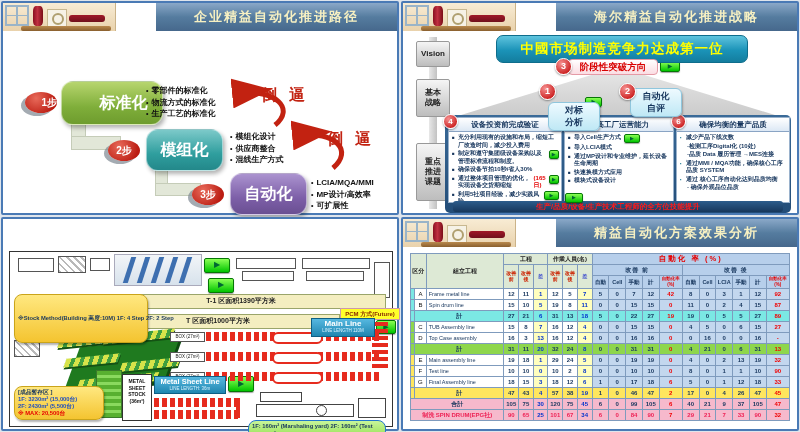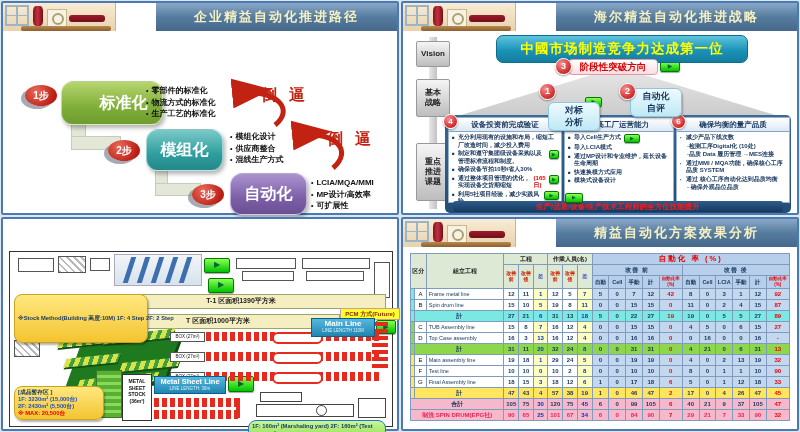--- a/index.html
+++ b/index.html
@@ -31,21 +31,21 @@
   .ncirc{position:absolute;width:15px;height:15px;border-radius:50%;background:radial-gradient(circle at 35% 30%,#f59090,#cc2222 75%);
      color:#fff;font-size:9px;font-weight:bold;text-align:center;line-height:15px;border:1px solid #fff;box-shadow:0 1px 2px rgba(0,0,0,.4);z-index:5;}
   
   .stepbox{position:absolute;border-radius:12px;color:#fff;font-weight:bold;font-size:16px;text-align:center;
      box-shadow:2px 3px 4px rgba(0,0,0,.3);border:1px solid rgba(255,255,255,.5);}
   .sb1{left:58px;top:50px;width:77px;height:42px;line-height:42px;background:linear-gradient(180deg,#b7d56e,#7fae3a 60%,#6e9c2e);padding-left:23px;}
   .sb2{left:143px;top:98px;width:75px;height:40px;line-height:40px;background:linear-gradient(180deg,#7cc9c9,#2f9e9e 60%,#23888a);}
   .sb3{left:227px;top:142px;width:75px;height:40px;line-height:40px;background:linear-gradient(180deg,#ab93cf,#7d5fa8 60%,#6a4f92);}
   .oval{position:absolute;width:32px;height:21px;border-radius:50%;background:radial-gradient(circle at 35% 30%,#e86a5a,#bb1c12 75%);
      color:#fff;font-weight:bold;font-size:10px;text-align:center;line-height:21px;box-shadow:-4px 3px 0 rgba(125,135,145,.7);z-index:6;}
-  .ov1{left:22px;top:54px;} .ov2{left:105px;top:109px;} .ov3{left:189px;top:153px;}
+  .ov1{left:22px;top:61px;text-align:right;} .ov2{left:105px;top:109px;} .ov3{left:189px;top:153px;}
   .conn{position:absolute;background:#e2e7d8;border:1px solid #c5ccb8;z-index:0;}
   .blist{position:absolute;z-index:2;}
   .bl{font-size:8px;font-weight:bold;color:#111;line-height:11.5px;white-space:nowrap;}
   .mk2{color:#111;margin-right:3px;font-size:7px;}
   .press{position:absolute;color:#c22211;font-weight:bold;font-size:16px;letter-spacing:4px;font-family:"Liberation Serif","DejaVu Serif",serif;z-index:3;}
   .s1svg{position:absolute;left:0;top:0;z-index:2;}
   
   .sbar{position:absolute;left:26px;top:6px;width:8px;height:172px;background:linear-gradient(90deg,#e8e8e8,#c2c2c2);}
   .vbox{position:absolute;left:13px;width:32px;background:linear-gradient(180deg,#f5f5f5,#bdbdbd);border:1px solid #999;
      border-radius:2px;color:#222;font-weight:bold;font-size:8px;text-align:center;display:flex;align-items:center;justify-content:center;line-height:10px;}

